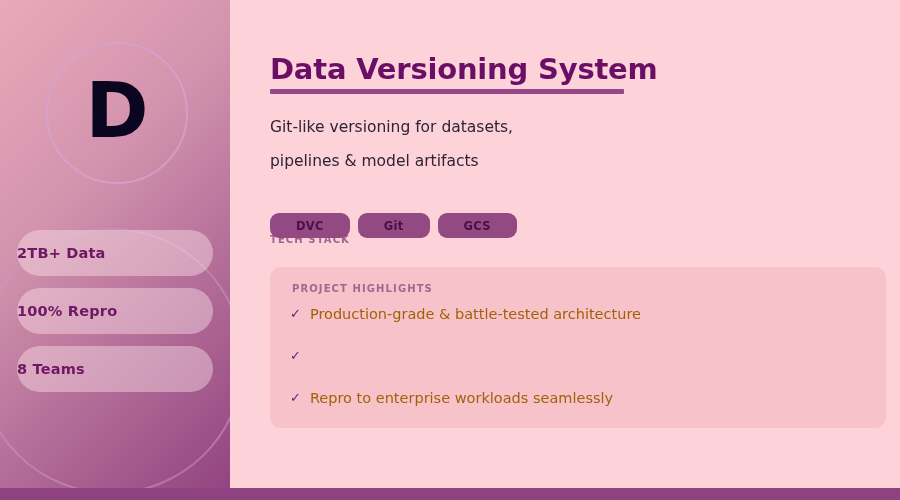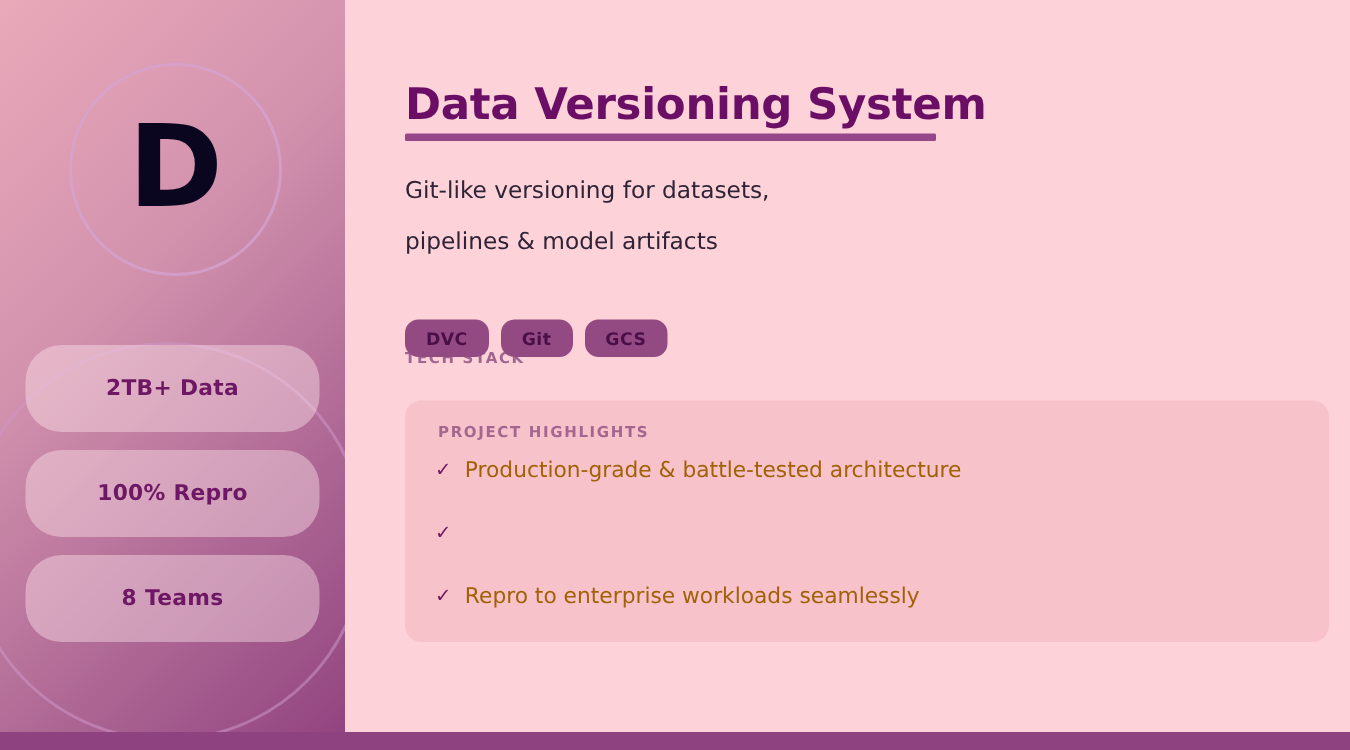--- a/index.html
+++ b/index.html
@@ -67,27 +67,27 @@
   }
 
   
   #stat-list {
     position: absolute;
     left: 17px;
     top: 230px;
     width: 196px;
   }
   .stat-card {
-    height: 58px;
+    height: 46px;
     margin-bottom: 12px;
     border-radius: 24px;
     background: rgba(255, 232, 236, 0.42);
     display: flex;
     align-items: center;
-    justify-content: center;
+    justify-content: flex-start;
   }
   .stat-label {
     font-size: 14.5px;
     font-weight: 700;
     color: #6e1764;
     letter-spacing: 0.2px;
   }
 
   
   #main {
@@ -141,21 +141,21 @@
 
   #chip-row {
     position: absolute;
     left: 28px;
     top: 213px;
     display: flex;
     gap: 8px;
   }
   .chip {
     height: 25px;
-    padding: 0 14px;
+    padding: 0 26px;
     border-radius: 9px;
     background: #934a83;
     display: flex;
     align-items: center;
     justify-content: center;
     font-size: 11.5px;
     font-weight: 700;
     color: #4a0f49;
     letter-spacing: 0.3px;
   }

